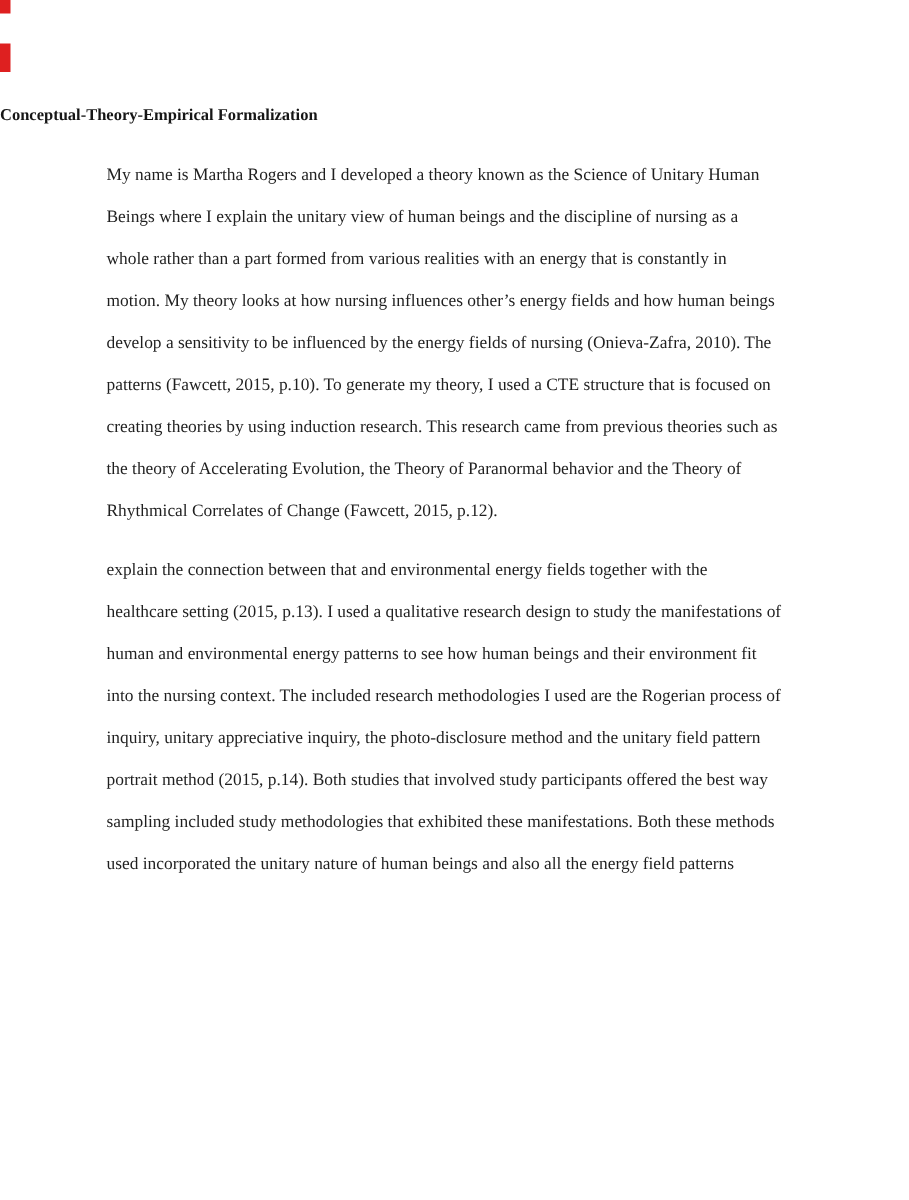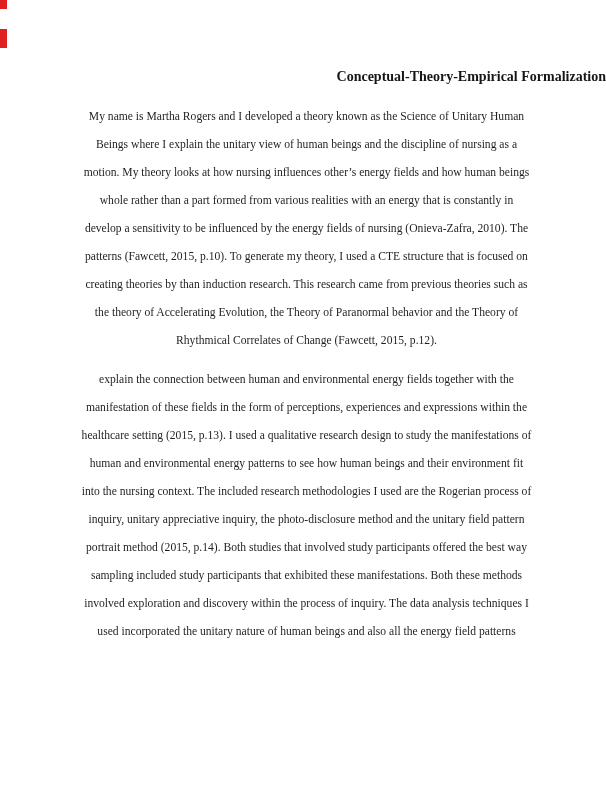--- a/index.html
+++ b/index.html
@@ -15,35 +15,34 @@
     overflow: hidden;
     font-family: "Liberation Serif", "DejaVu Serif", serif;
     font-size: 11.6px;
     color: #1f1f1f;
   }
   .doc-title {
     margin: 63px 0 12px 0;
     padding: 0;
     height: 28px;
     line-height: 28px;
-    text-align: right;
-    font-size: 14px;
+    text-align: left;
+    font-size: 11px;
     font-weight: bold;
     color: #161616;
     white-space: pre;
   }
   .paragraph {
     margin: 11px 64px 0 71px;
   }
   .line {
     height: 28px;
     line-height: 28px;
     white-space: pre;
     overflow: visible;
-    text-align: center;
   }
   .artifact-layer {
     position: absolute;
     top: 0;
     left: 0;
     width: 100%;
     height: 100%;
     pointer-events: none;
   }
   .red-mark {
@@ -58,35 +57,33 @@
   <div class="artifact-layer">
       <div class="red-mark" style="left: 0px; top: 0px; width: 7px; height: 9px; background: rgb(222, 32, 32);"></div>
       <div class="red-mark" style="left: 0px; top: 29px; width: 7px; height: 19px; background: rgb(222, 32, 32);"></div>
     </div>
 
   <div class="doc-title">Conceptual-Theory-Empirical Formalization</div>
 
   <div class="paragraph">
       <div class="line">My name is Martha Rogers and I developed a theory known as the Science of Unitary Human</div>
       <div class="line">Beings where I explain the unitary view of human beings and the discipline of nursing as a</div>
+      <div class="line">whole rather than a part formed from various realities with an energy that is constantly in</div>
       <div class="line">motion. My theory looks at how nursing influences other’s energy fields and how human beings</div>
-      <div class="line">whole rather than a part formed from various realities with an energy that is constantly in</div>
       <div class="line">develop a sensitivity to be influenced by the energy fields of nursing (Onieva-Zafra, 2010). The</div>
       <div class="line">patterns (Fawcett, 2015, p.10). To generate my theory, I used a CTE structure that is focused on</div>
-      <div class="line">creating theories by than induction research. This research came from previous theories such as</div>
+      <div class="line">creating theories by using induction research. This research came from previous theories such as</div>
       <div class="line">the theory of Accelerating Evolution, the Theory of Paranormal behavior and the Theory of</div>
       <div class="line">Rhythmical Correlates of Change (Fawcett, 2015, p.12).</div>
     </div>
 
   <div class="paragraph">
-      <div class="line">explain the connection between human and environmental energy fields together with the</div>
-      <div class="line">manifestation of these fields in the form of perceptions, experiences and expressions within the</div>
+      <div class="line">explain the connection between that and environmental energy fields together with the</div>
       <div class="line">healthcare setting (2015, p.13). I used a qualitative research design to study the manifestations of</div>
       <div class="line">human and environmental energy patterns to see how human beings and their environment fit</div>
       <div class="line">into the nursing context. The included research methodologies I used are the Rogerian process of</div>
       <div class="line">inquiry, unitary appreciative inquiry, the photo-disclosure method and the unitary field pattern</div>
       <div class="line">portrait method (2015, p.14). Both studies that involved study participants offered the best way</div>
-      <div class="line">sampling included study participants that exhibited these manifestations. Both these methods</div>
-      <div class="line">involved exploration and discovery within the process of inquiry. The data analysis techniques I</div>
+      <div class="line">sampling included study methodologies that exhibited these manifestations. Both these methods</div>
       <div class="line">used incorporated the unitary nature of human beings and also all the energy field patterns</div>
     </div>
 
 </div>
 
 </body></html>

